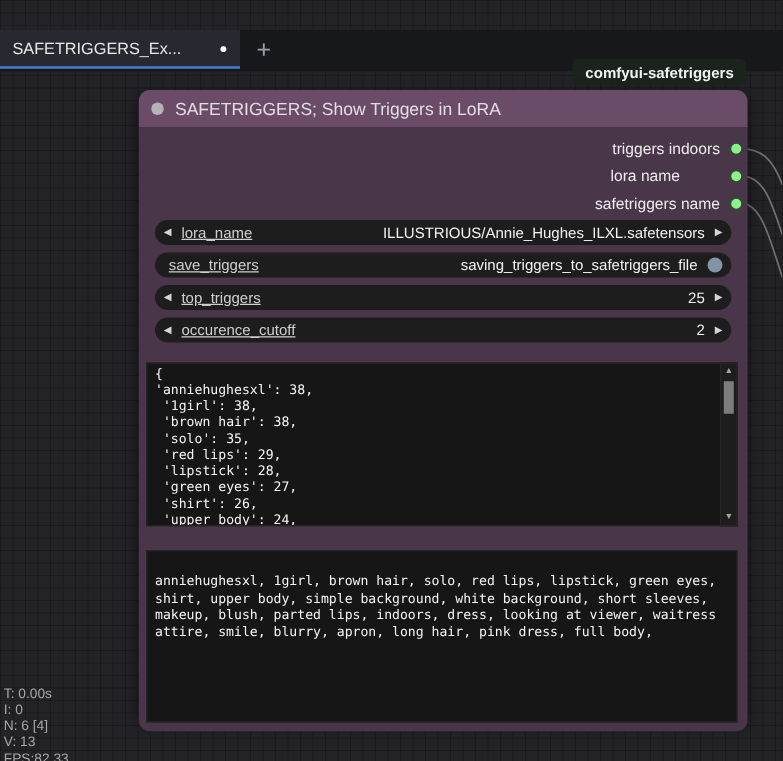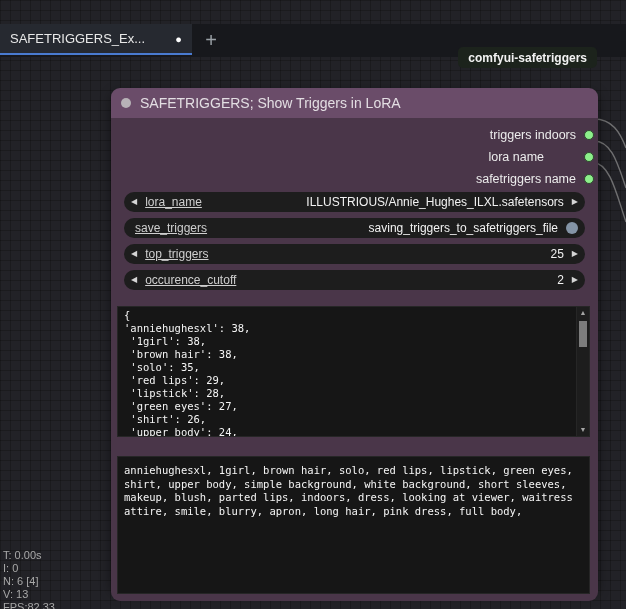--- a/index.html
+++ b/index.html
@@ -23,21 +23,21 @@
   
   .edges{position:absolute;top:0;left:0;pointer-events:none;}
 
   
   .badge{position:absolute;top:47px;right:29px;height:21px;background:#1c231c;
     color:#f2f2f2;font-size:12px;font-weight:600;display:flex;align-items:center;
     padding:0 10px;border-radius:5px;}
 
   
   .node{position:absolute;left:111px;top:72px;width:487px;height:503px;
-    border-radius:9px;box-shadow:0 4px 12px rgba(0,0,0,.45);margin-top:16px;}
+    border-radius:9px;box-shadow:0 4px 12px rgba(0,0,0,.45);}
   .node-header{height:30px;background:var(--node-header,#6a4c69);
     border-radius:9px 9px 0 0;display:flex;align-items:center;padding:0 10px;
     box-sizing:border-box;cursor:move;}
   .collapse-dot{width:10px;height:10px;border-radius:50%;background:#b7b2b7;
     margin-right:9px;flex:0 0 auto;cursor:pointer;}
   .node-title{color:#e3dee3;font-size:14px;white-space:nowrap;}
   .node-body{position:relative;height:483px;background:var(--node-body,#4a3649);
     border-radius:0 0 9px 9px;}
 
   
@@ -55,21 +55,21 @@
   .wname{margin:0 8px;white-space:nowrap;text-decoration:underline;}
   .wvalue{margin-left:auto;margin-right:8px;color:#f2f2f2;white-space:nowrap;}
   .toggle-knob{width:12px;height:12px;border-radius:50%;background:#8494a6;flex:0 0 auto;}
 
   
   .ta{position:absolute;left:6px;width:473px;background:#161616;border:1px solid #262626;
     box-sizing:border-box;color:#f5f5f5;font-family:"DejaVu Sans Mono",monospace;
     font-size:10.5px;}
   .ta1{top:188px;height:131px;padding:2px 20px 2px 6px;white-space:pre-wrap;
     overflow:hidden;line-height:13px;}
-  .ta2{top:338px;height:138px;padding:7px 6px;white-space:pre-wrap;overflow:hidden;
+  .ta2{top:338px;height:138px;padding:18px 6px;white-space:pre-wrap;overflow:hidden;
     line-height:13.5px;}
   .scrollbar{position:absolute;top:188px;left:465px;width:14px;height:131px;
     background:#1d1d1d;border:1px solid #262626;box-sizing:border-box;
     display:flex;flex-direction:column;align-items:center;cursor:pointer;}
   .sb-arrow{color:#a5a5a5;font-size:7px;line-height:12px;height:12px;}
   .sb-thumb{width:8px;height:26px;background:#7d7d7d;margin-top:2px;}
   .sb-spacer{flex:1;}
 
   
   .stats{position:absolute;left:3px;top:549px;color:#a8a8a8;font-size:11px;

